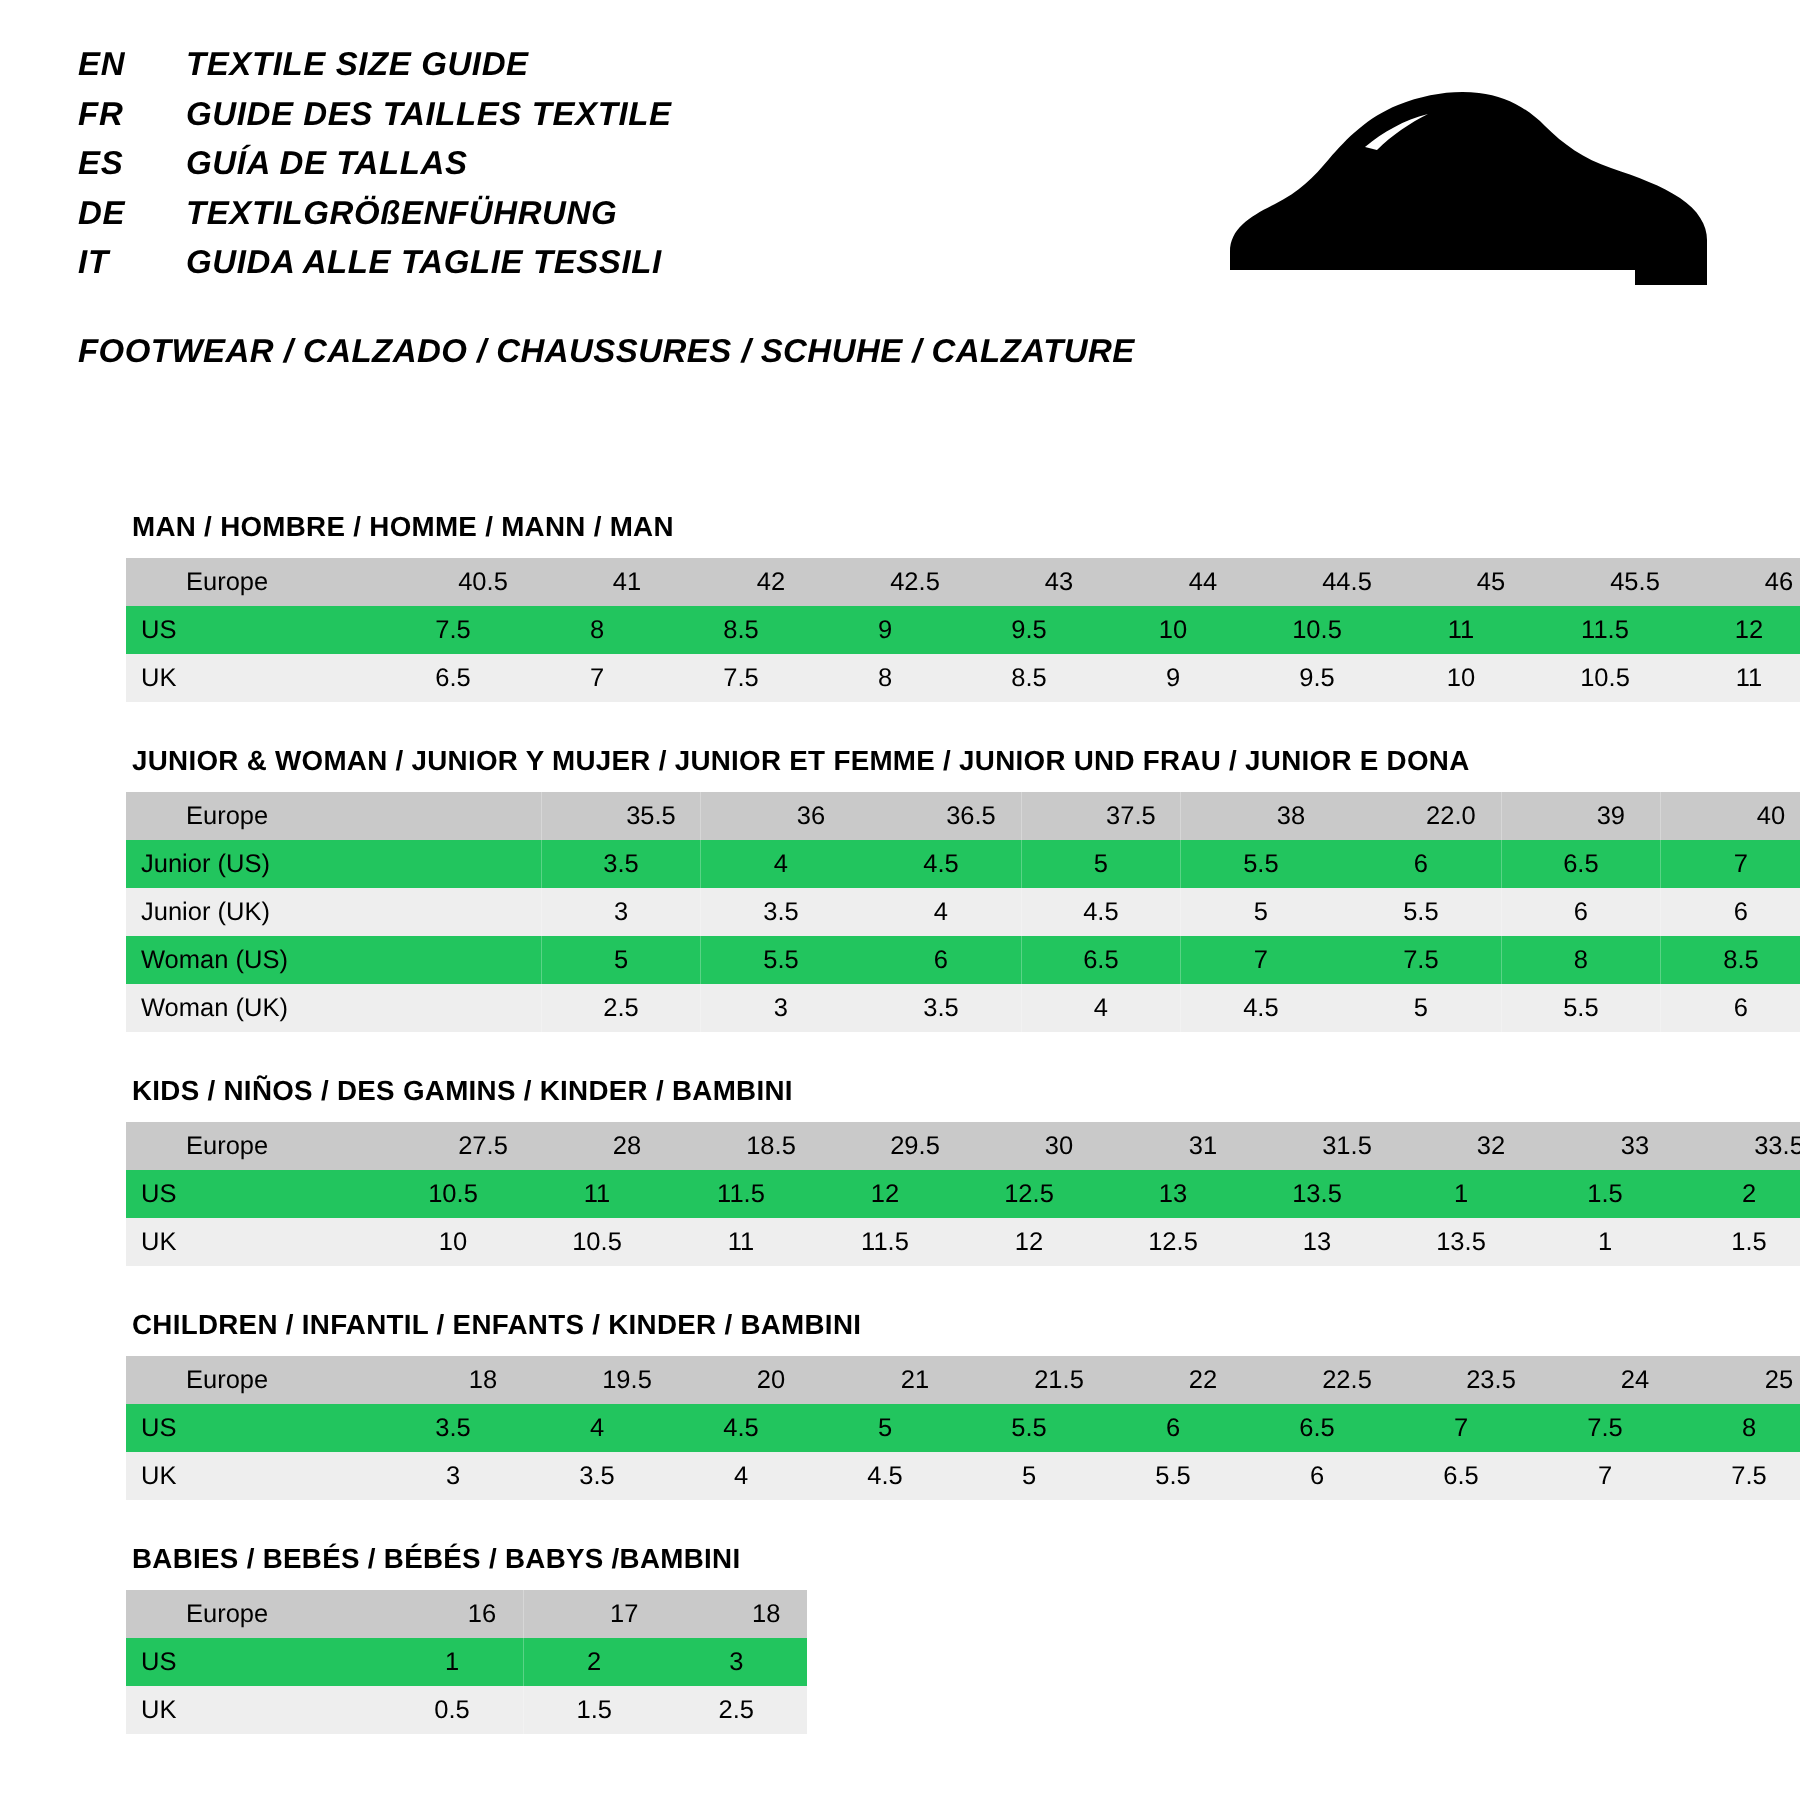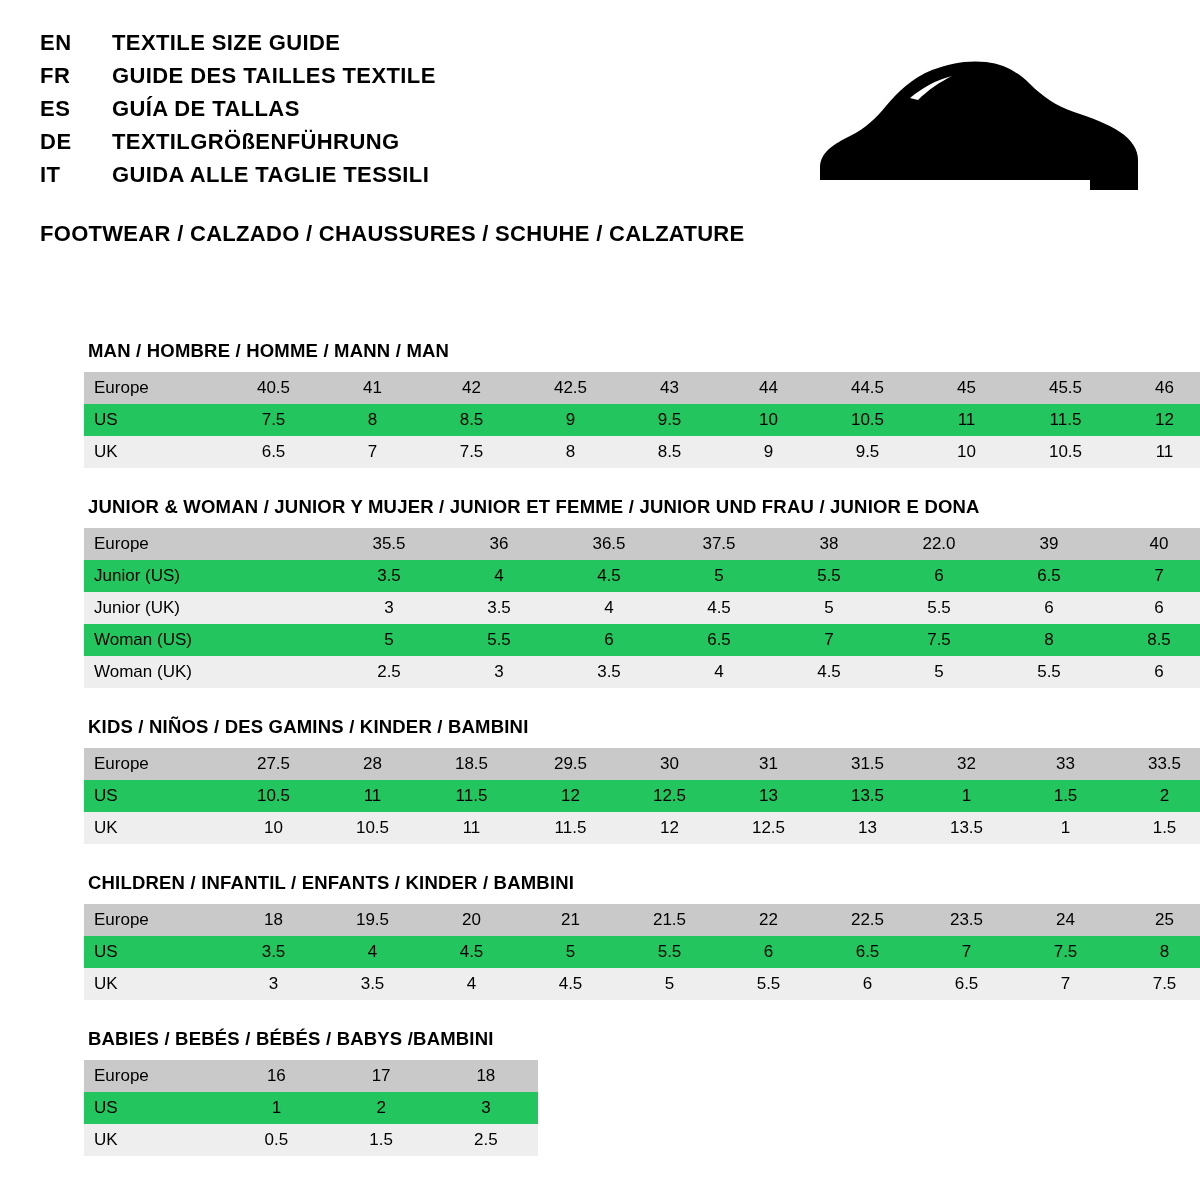--- a/index.html
+++ b/index.html
@@ -19,23 +19,24 @@
     position: relative;
     width: 1200px;
     height: 1200px;
     padding: 0;
     box-sizing: border-box;
   }
 
   
   .header {
     position: absolute;
-    left: 40px;
+    left: 52px;
     top: 30px;
     width: 720px;
+    font-style: italic;
   }
   .lang-row {
     display: flex;
     align-items: baseline;
     height: 33px;
   }
   .lang-code {
     width: 72px;
     font-size: 22px;
     font-weight: bold;
@@ -95,20 +96,21 @@
     font-weight: normal;
   }
   .label-cell {
     text-align: left;
     padding-left: 10px;
     width: 130px;
   }
   tr.head td {
     background: #c9c9c9;
     font-weight: normal;
+    padding-left: 40px;
   }
   tr.alt td {
     background: #eeeeee;
   }
   tr.plain td {
     background: #22c55e;
   }
 </style>
 </head>
 <body>

